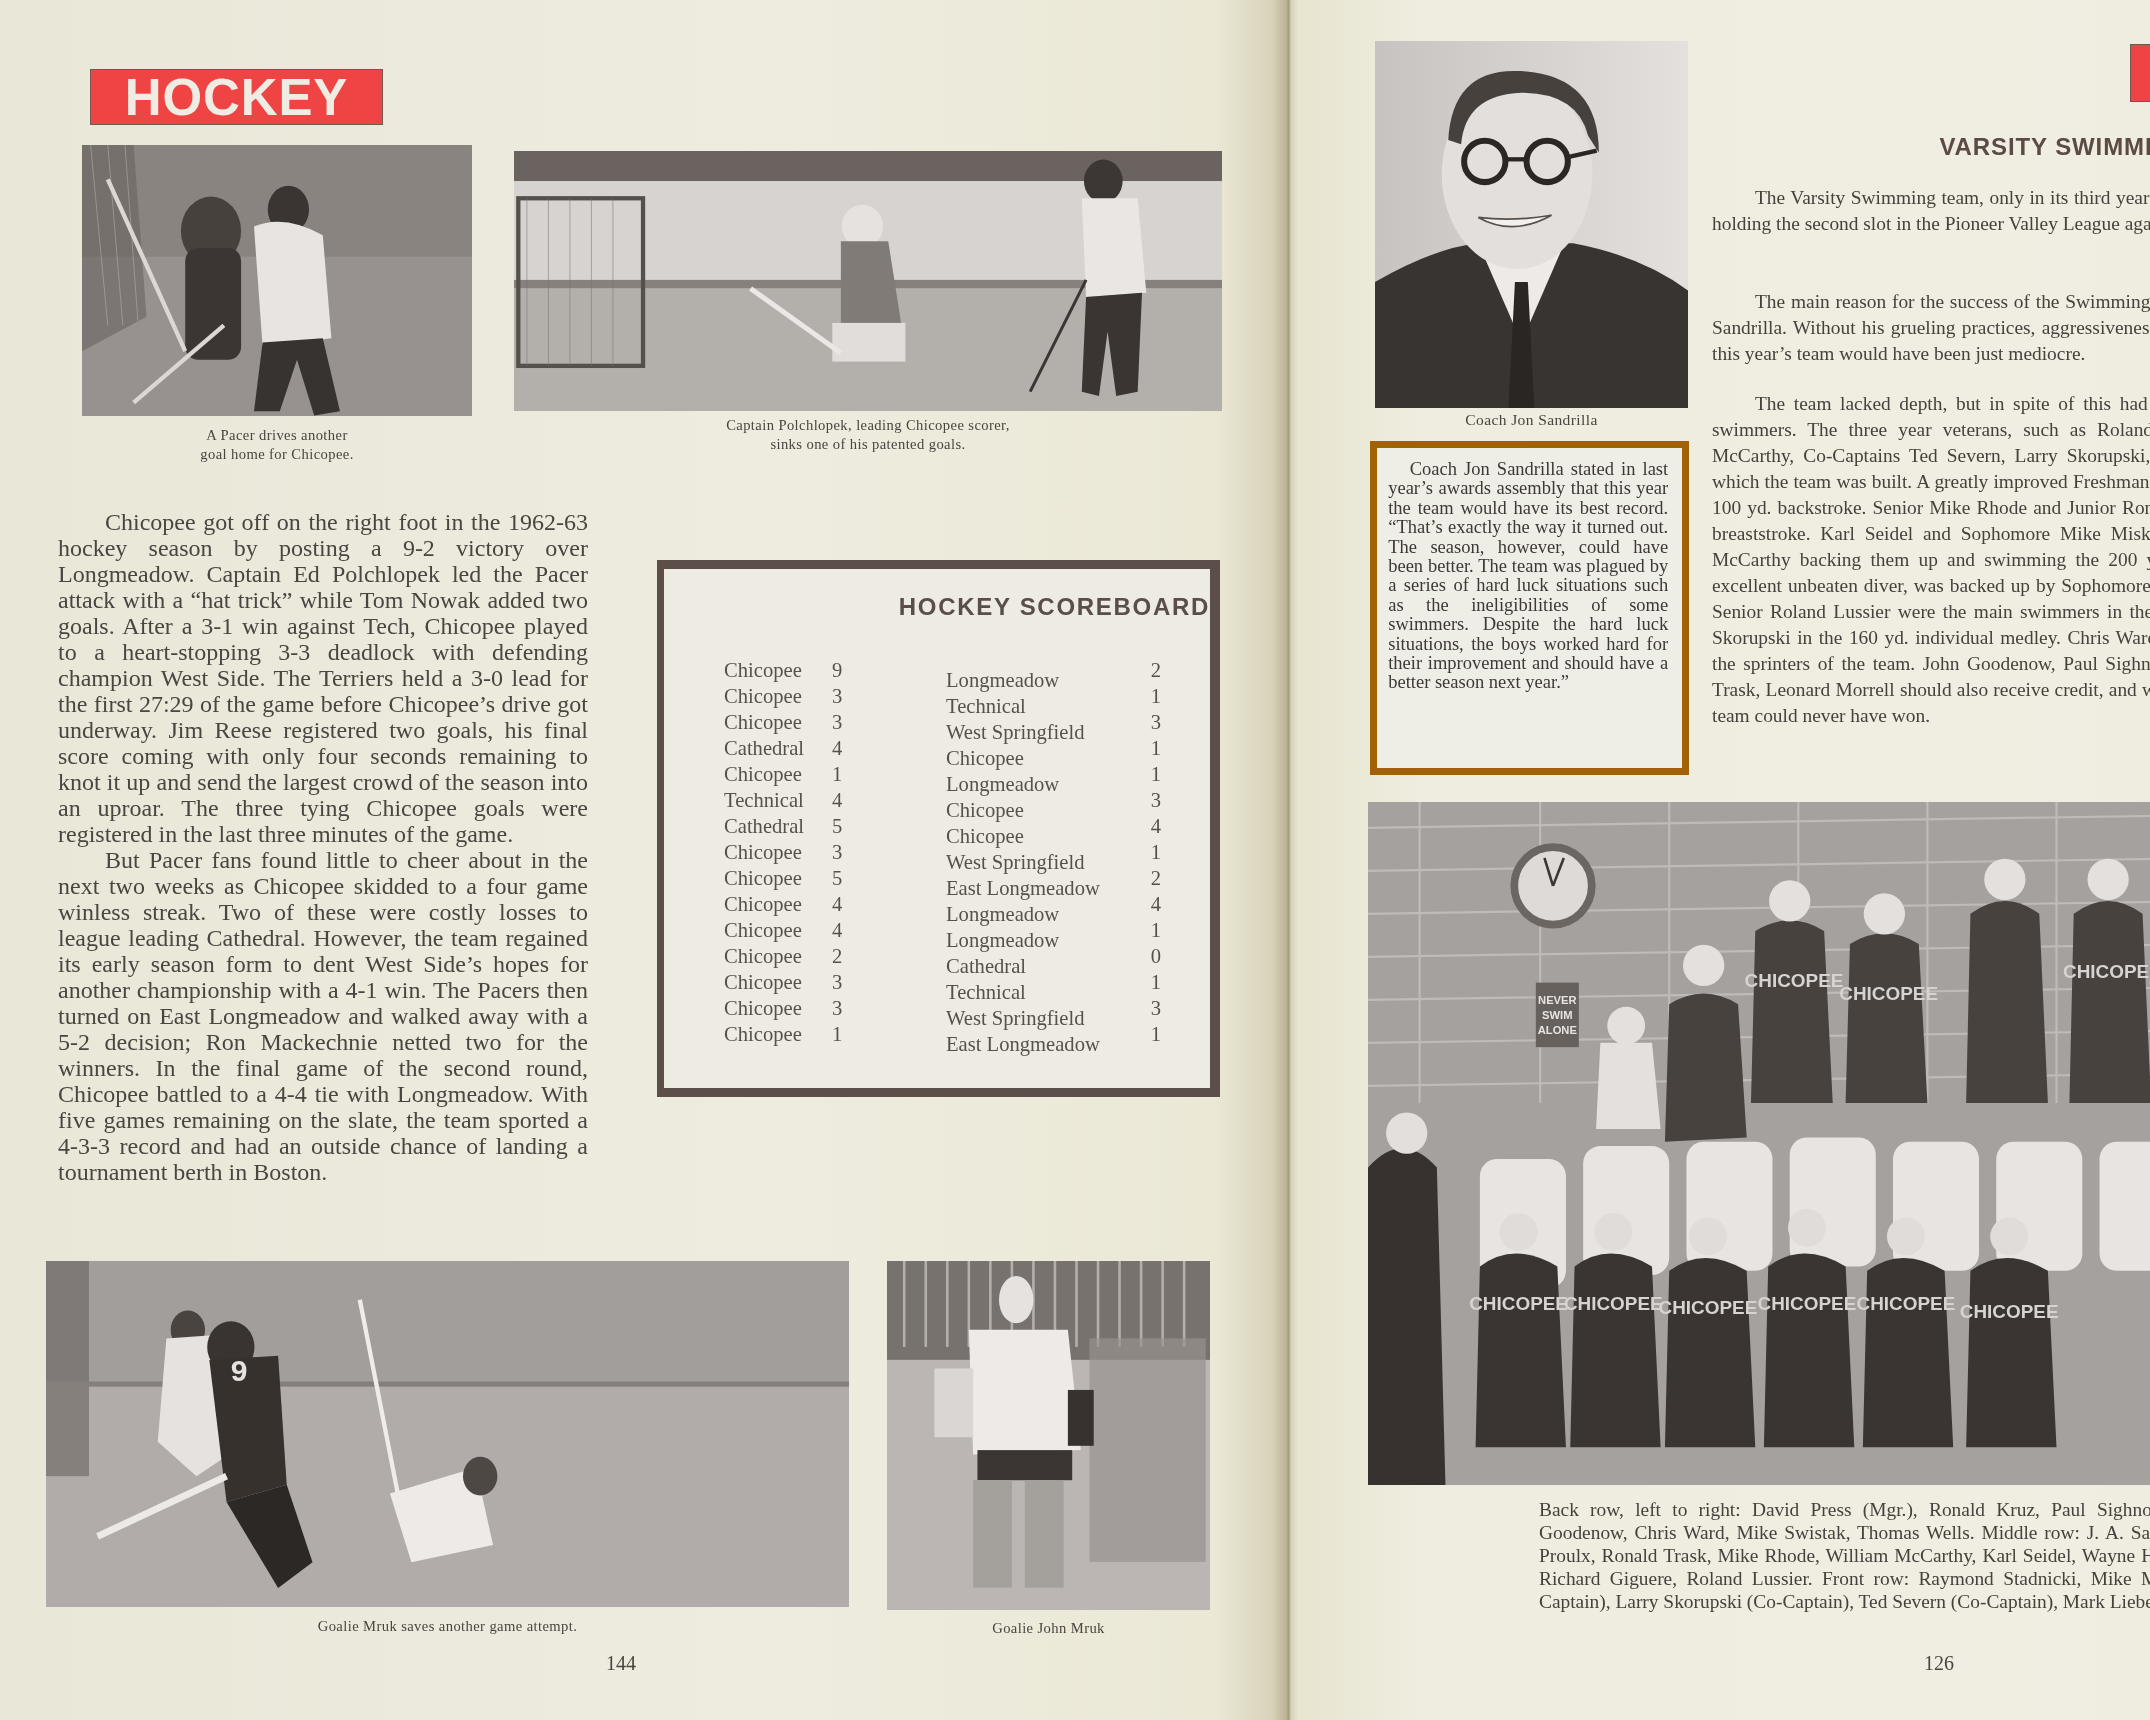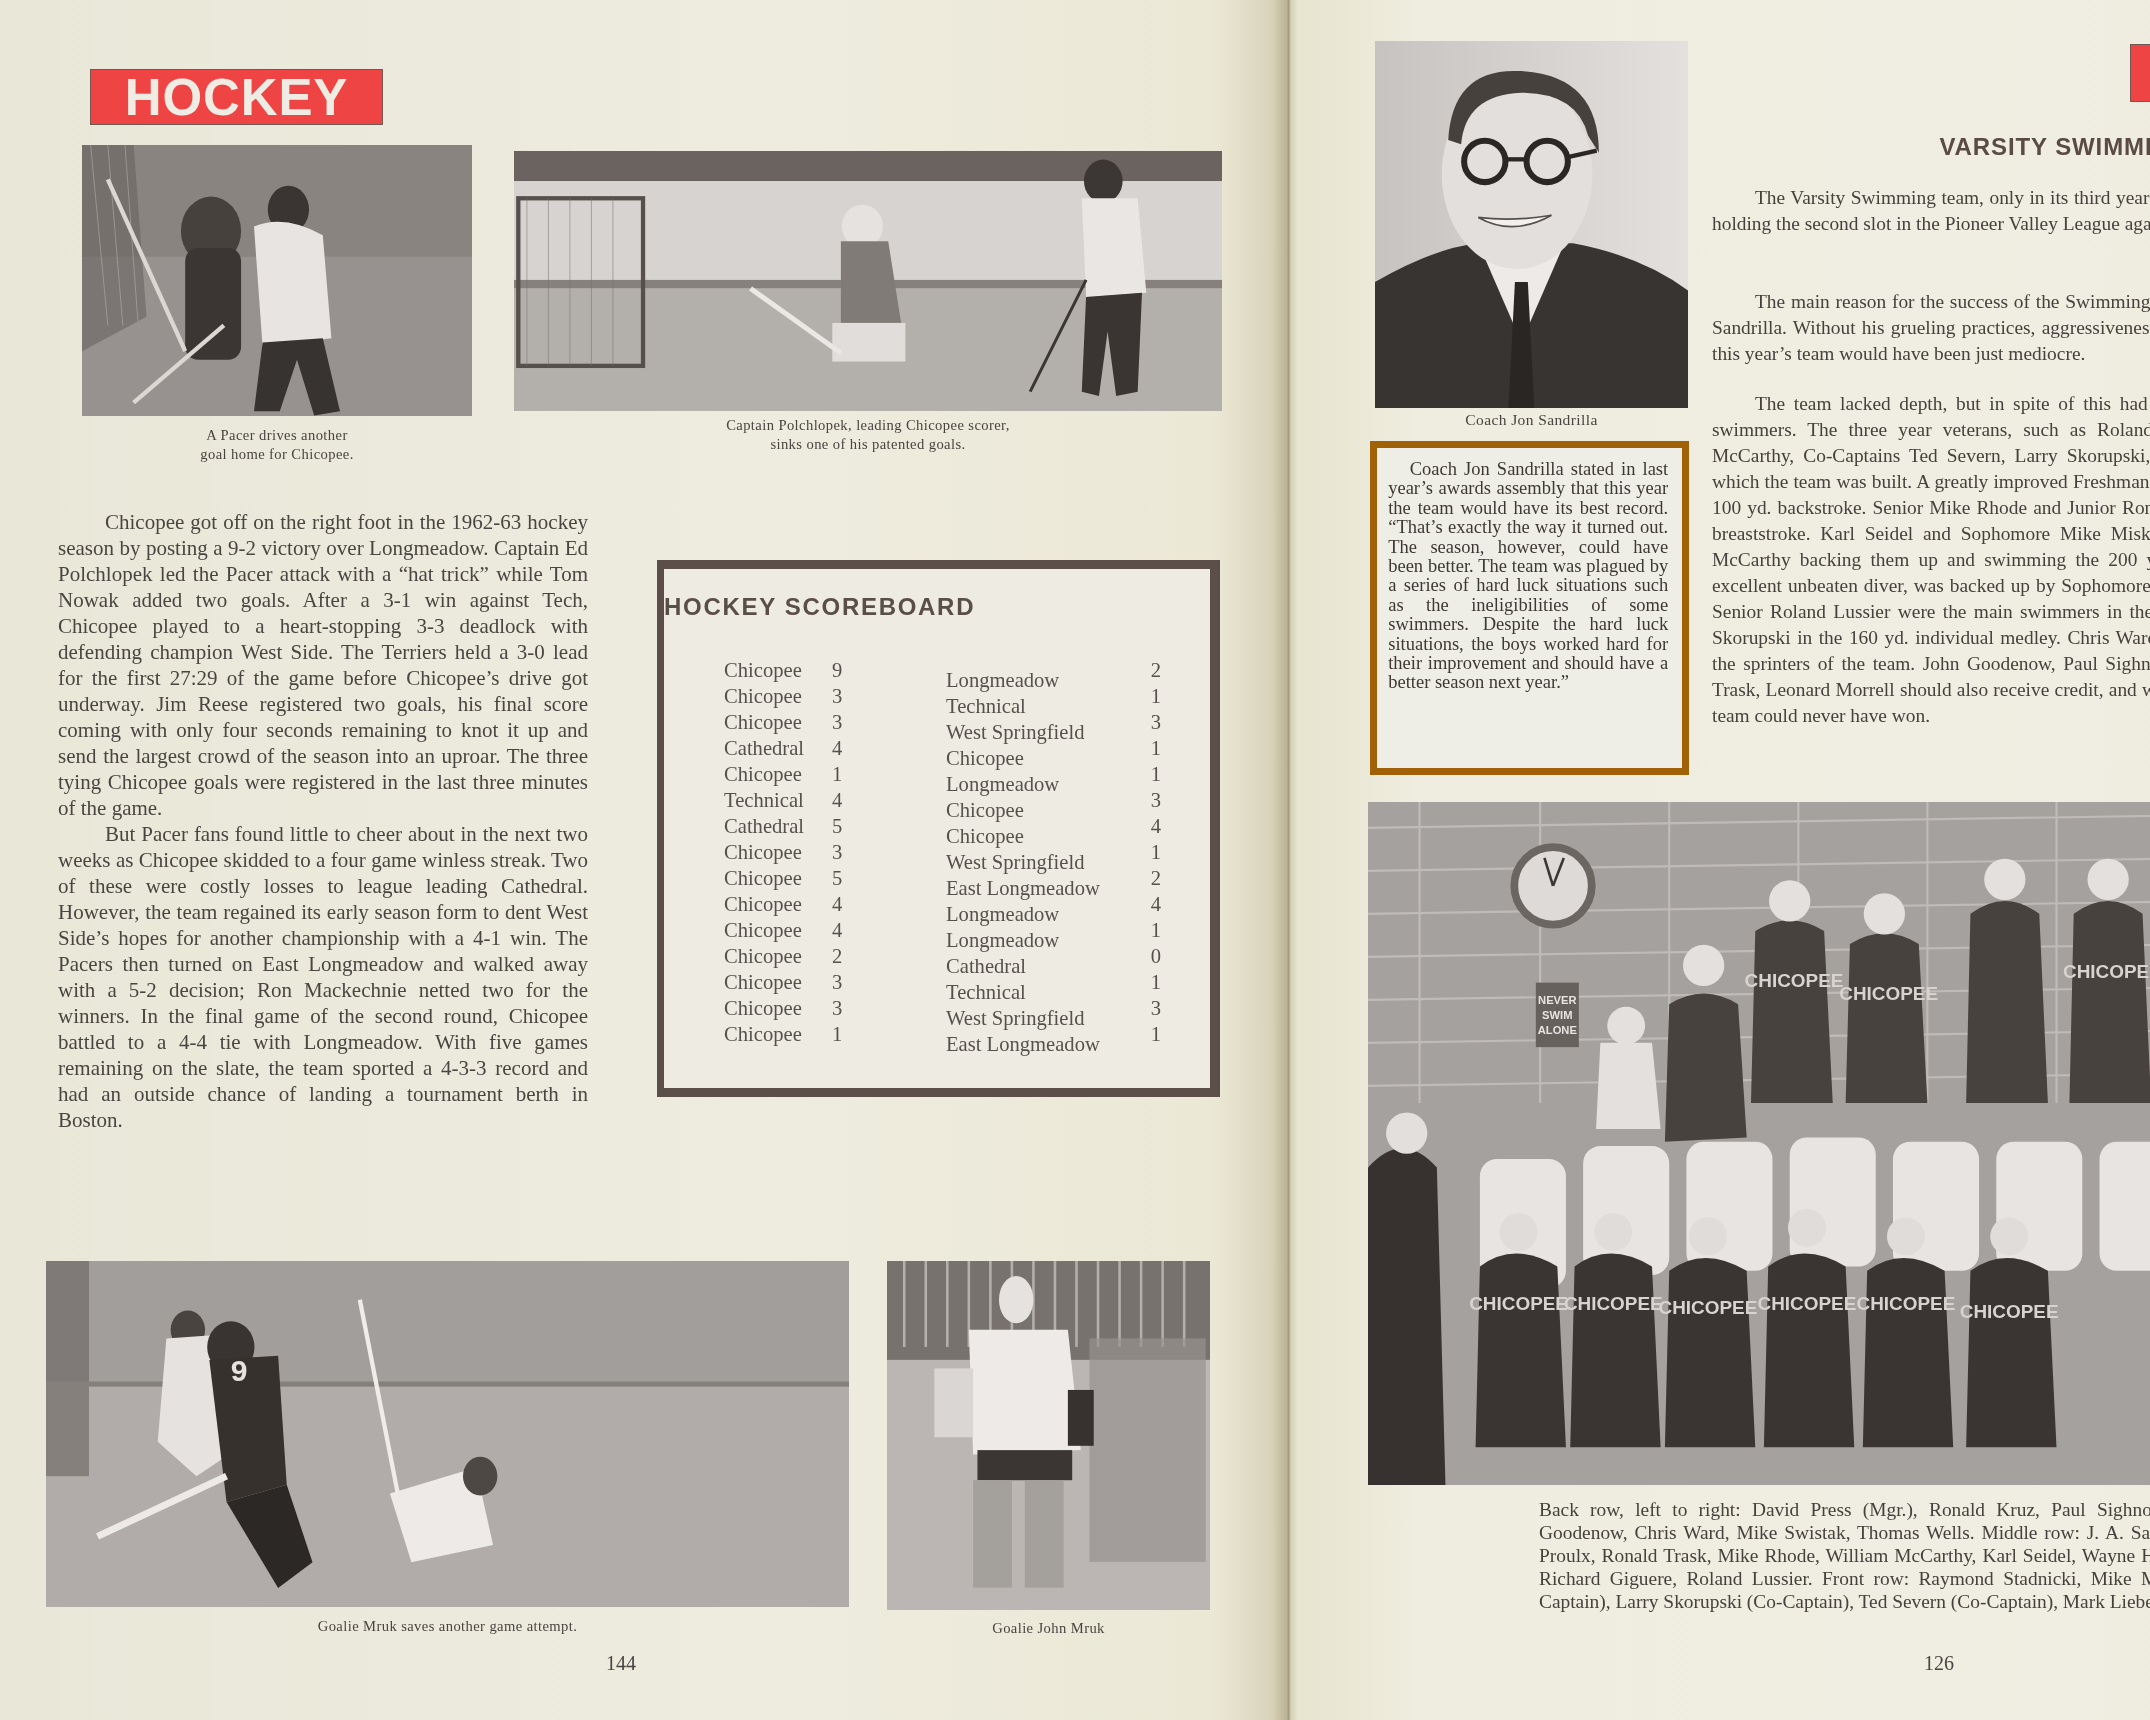--- a/index.html
+++ b/index.html
@@ -40,33 +40,33 @@
     filter: saturate(0.6);
   }
   .photo svg { width: 100%; height: 100%; display: block; }
 
   .caption {
     position: absolute; text-align: center; font-size: 14.6px; line-height: 19px;
     color: #4a4440; letter-spacing: 0.4px;
   }
 
   .body-text {
-    position: absolute; font-size: 21px; line-height: 26px; text-align: justify;
+    position: absolute; font-size: 24px; line-height: 26px; text-align: justify;
     color: #4a4541; hyphens: manual;
   }
   .body-text p { margin: 0; text-indent: 47px; }
 
   
   .scoreboard {
     position: absolute; left: 657px; top: 560px; width: 563px; height: 537px;
     box-sizing: border-box; border: 9.5px solid #5c4f49; background: #edebe2;
     border-left-width: 7.7px; border-right-width: 10.3px;
   }
   .sb-title {
-    position: absolute; left: 0; right: 0; top: 24px; text-align: left;
+    position: absolute; left: 0; right: 0; top: 24px; text-align: right;
     font-family: "Liberation Sans", "DejaVu Sans", sans-serif; font-weight: 700;
     font-size: 24px; letter-spacing: 1.7px; color: #5a4e48;
   }
   .sb-rows { position: absolute; left: 60px; top: 88px; width: 465px; }
   .sb-row { display: flex; height: 26px; font-size: 20.6px; color: #57514c; align-items: center; }
   .sb-row .t1 { width: 108px; }
   .sb-row .s1 { width: 47px; text-align: left; }
   .sb-row .t2 { width: 189px; padding-left: 67px; box-sizing: content-box; margin-top: 20px; }
   .sb-row .s2 { width: 26px; text-align: right; }
 

